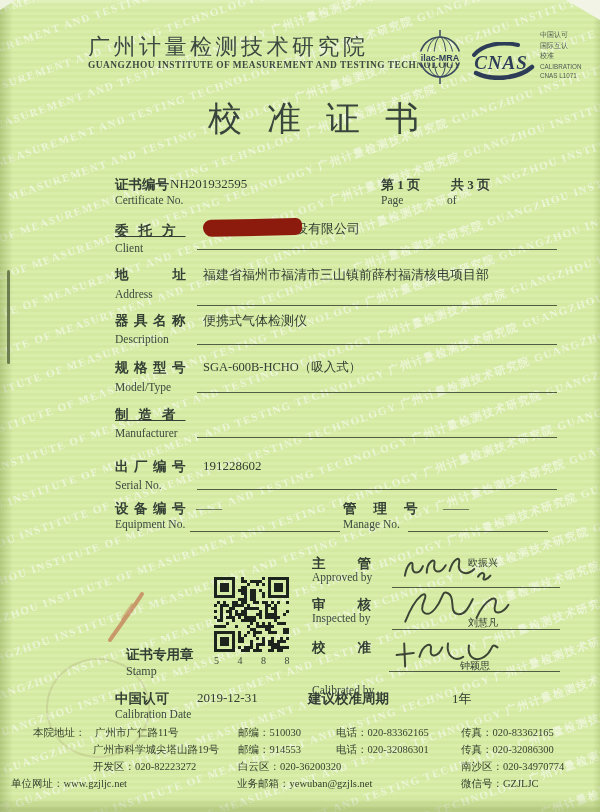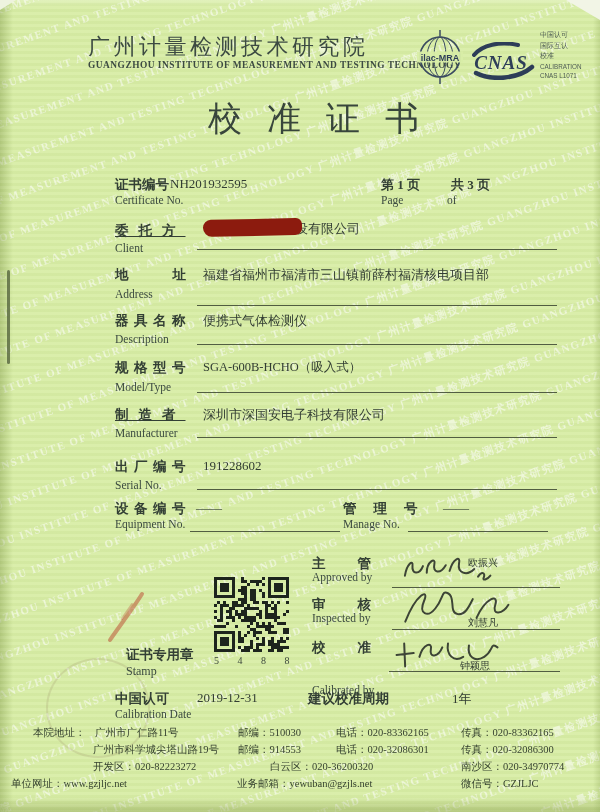--- a/index.html
+++ b/index.html
@@ -170,21 +170,20 @@
   <div class="abs val" style="left:203px;top:312px;">便携式气体检测仪</div>
   <div class="uline" style="left:197px;top:344px;width:360px;"></div>
 
   <div class="abs lbl lsB" style="left:115px;top:359px;">规格型号</div>
   <div class="abs sub" style="left:115px;top:381px;">Model/Type</div>
   <div class="abs val" style="left:203px;top:359px;font-size:12.5px;">SGA-600B-HCHO（吸入式）</div>
   <div class="uline" style="left:197px;top:392px;width:360px;"></div>
 
   <div class="abs lbl lsA" style="left:115px;top:406px;">制造者</div>
   <div class="abs sub" style="left:115px;top:427px;">Manufacturer</div>
-  <div class="abs val" style="left:203px;top:406px;">深圳市深国安电子科技有限公司</div>
   <div class="uline" style="left:197px;top:437px;width:360px;"></div>
 
   <div class="abs lbl lsB" style="left:115px;top:458px;">出厂编号</div>
   <div class="abs sub" style="left:115px;top:479px;">Serial No.</div>
   <div class="abs val" style="left:203px;top:458px;">191228602</div>
   <div class="uline" style="left:197px;top:489px;width:360px;"></div>
 
   <div class="abs lbl lsB" style="left:115px;top:500px;">设备编号</div>
   <div class="abs sub" style="left:115px;top:518px;">Equipment No.</div>
   <div class="abs val" style="left:196px;top:500px;">——</div>
@@ -536,20 +535,20 @@
   <div class="f" style="left:238px;top:726px;">邮编：510030</div>
   <div class="f" style="left:336px;top:726px;">电话：020-83362165</div>
   <div class="f" style="left:461px;top:726px;">传真：020-83362165</div>
 
   <div class="f" style="left:93px;top:743px;">广州市科学城尖塔山路19号</div>
   <div class="f" style="left:238px;top:743px;">邮编：914553</div>
   <div class="f" style="left:336px;top:743px;">电话：020-32086301</div>
   <div class="f" style="left:461px;top:743px;">传真：020-32086300</div>
 
   <div class="f" style="left:93px;top:760px;">开发区：020-82223272</div>
-  <div class="f" style="left:238px;top:760px;margin-left:32px;">白云区：020-36200320</div>
+  <div class="f" style="left:238px;top:760px;">白云区：020-36200320</div>
   <div class="f" style="left:461px;top:760px;">南沙区：020-34970774</div>
 
   <div class="f" style="left:11px;top:777px;">单位网址：www.gzjljc.net</div>
   <div class="f" style="left:237px;top:777px;">业务邮箱：yewuban@gzjls.net</div>
   <div class="f" style="left:461px;top:777px;">微信号：GZJLJC</div>
 
 </div>
 
 </body></html>

